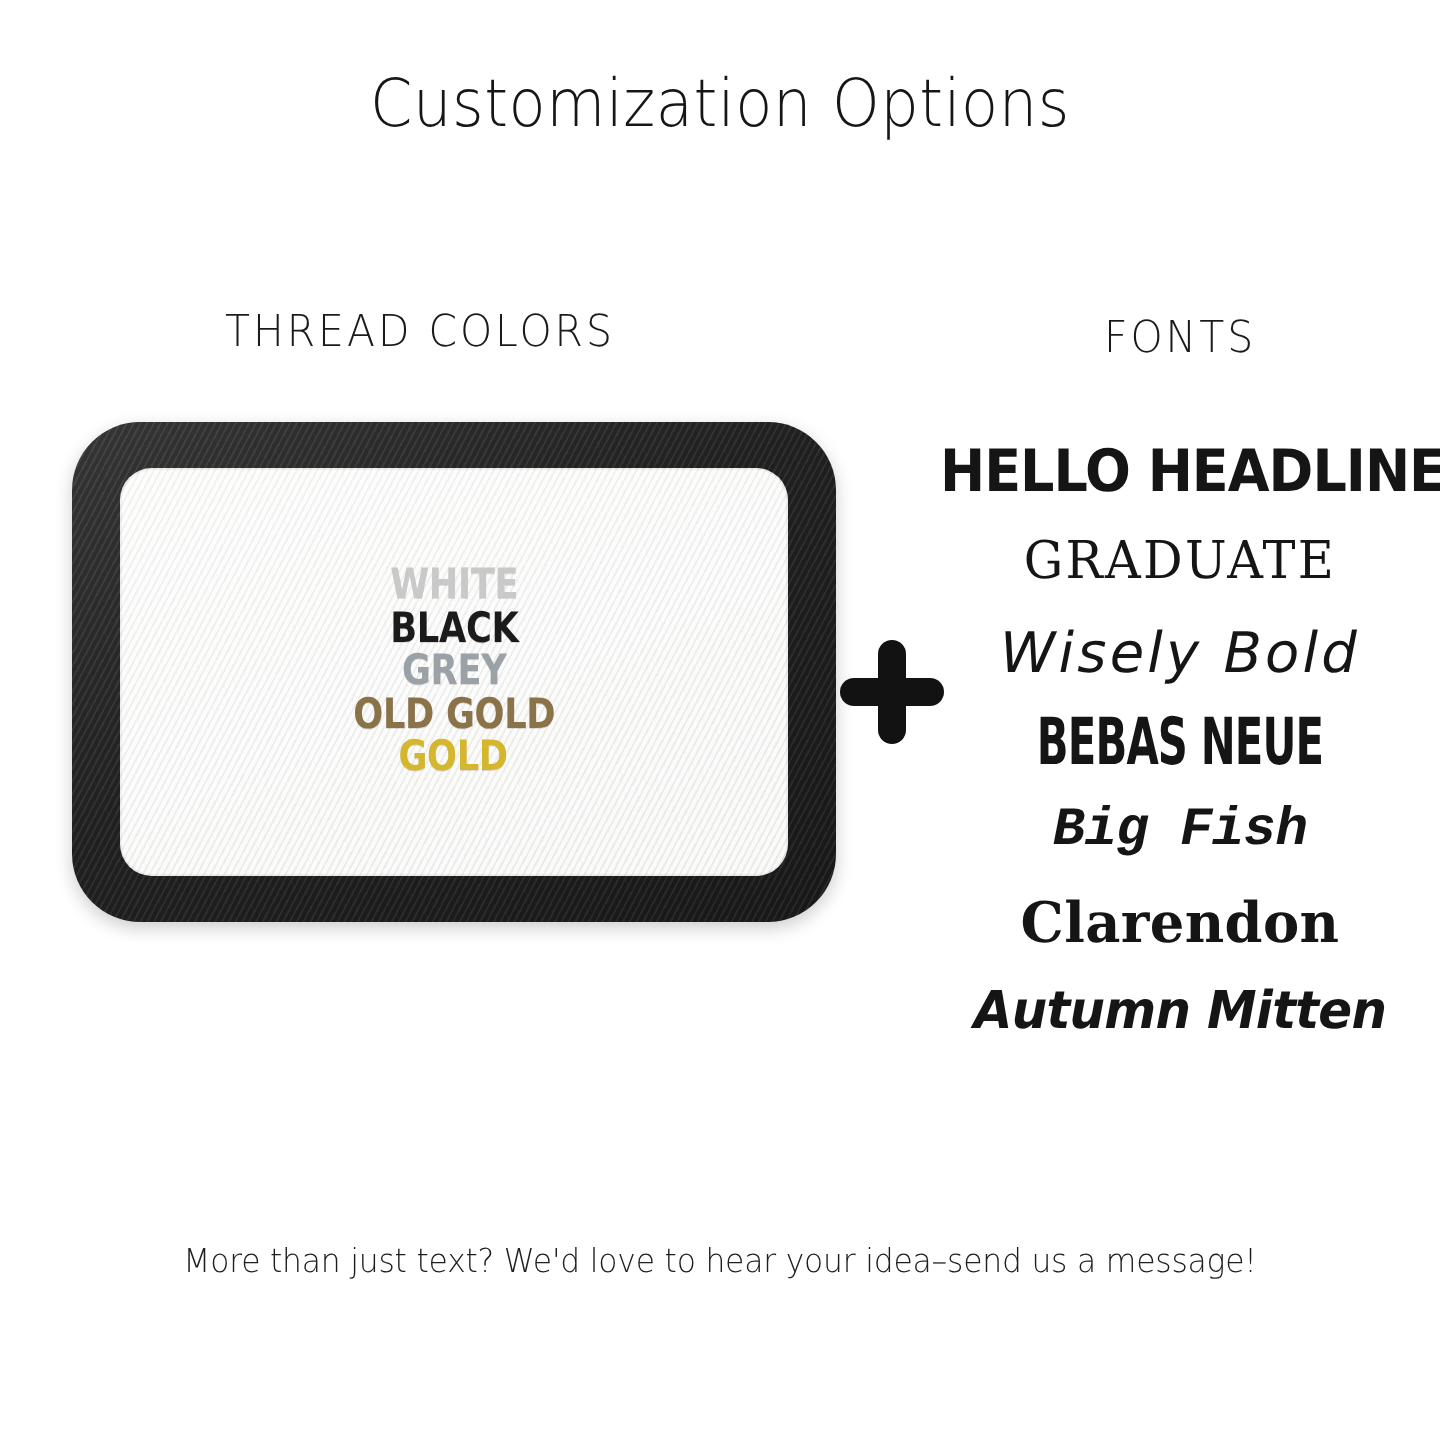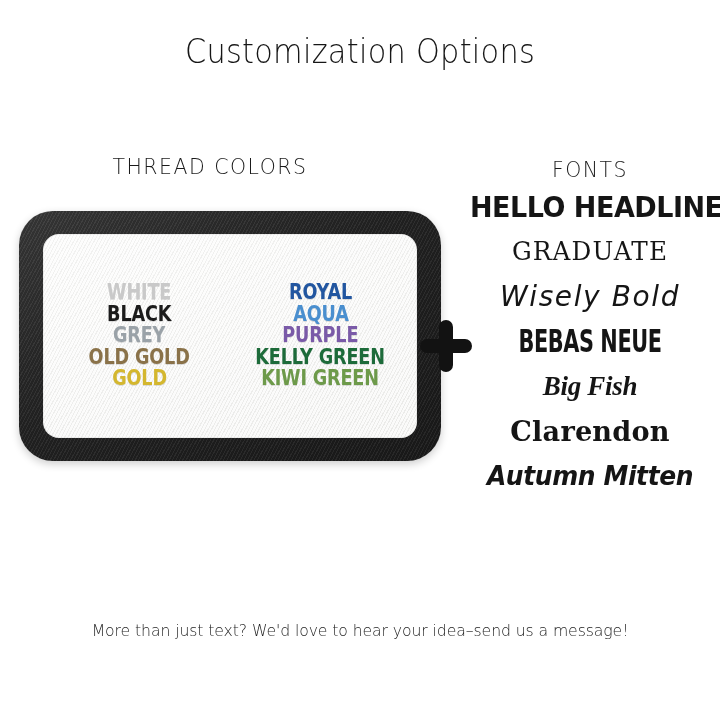--- a/index.html
+++ b/index.html
@@ -49,23 +49,23 @@
   }
   #fonts-head {
     top: 157px;
     left: 470px;
     width: 240px;
   }
 
   
   .patch {
     position: absolute;
-    left: 19px;
+    left: 36px;
     top: 211px;
-    width: 422px;
+    width: 382px;
     height: 250px;
     border-radius: 34px;
     background:
       repeating-linear-gradient(118deg,
         rgba(255,255,255,0.055) 0px,
         rgba(255,255,255,0.055) 1px,
         rgba(0,0,0,0.09) 1px,
         rgba(0,0,0,0.09) 3px),
       linear-gradient(150deg, #3a3a3a 0%, #232323 45%, #1a1a1a 100%);
     box-shadow: 0 3px 9px rgba(0,0,0,0.20);
@@ -126,21 +126,21 @@
     left: 2px;  top: 21px;  width: 52px;  height: 14px;
   }
   .plus-wrap .bar.v {
     left: 21px; top: 2px;   width: 14px;  height: 52px;
   }
 
   
   .fonts-list {
     position: absolute;
     left: 470px;
-    top: 184px;
+    top: 214px;
     width: 240px;
   }
   .font-sample {
     text-align: center;
     color: #151515;
     white-space: nowrap;
     height: 45px;
     line-height: 45px;
   }
   .fs-hello-headline {
@@ -163,21 +163,21 @@
     letter-spacing: 1.6px;
   }
   .fs-bebas-neue {
     font-family: "DejaVu Sans", sans-serif;
     font-weight: bold;
     font-size: 29px;
     letter-spacing: -0.6px;
     transform: scaleX(0.72) scaleY(1.12);
   }
   .fs-big-fish {
-    font-family: Liberation Serif, serif;
+    font-family: Liberation Mono, monospace;
     font-weight: bold;
     font-style: italic;
     font-size: 27px;
     letter-spacing: -0.3px;
   }
   .fs-clarendon {
     font-family: "DejaVu Serif", serif;
     font-weight: bold;
     font-size: 28px;
     letter-spacing: 0.2px;
@@ -217,27 +217,20 @@
 
 <div class="patch">
   <div class="patch-inner" id="patch-inner">
       <div class="color-col">
         <div class="color-word" style="color: rgb(201, 201, 201);">WHITE</div>
         <div class="color-word" style="color: rgb(27, 27, 27);">BLACK</div>
         <div class="color-word" style="color: rgb(154, 162, 168);">GREY</div>
         <div class="color-word" style="color: rgb(138, 114, 73);">OLD GOLD</div>
         <div class="color-word" style="color: rgb(212, 183, 46);">GOLD</div>
       </div>
-      <div class="color-col">
-        <div class="color-word" style="color: rgb(34, 86, 160);">ROYAL</div>
-        <div class="color-word" style="color: rgb(74, 143, 207);">AQUA</div>
-        <div class="color-word" style="color: rgb(122, 90, 168);">PURPLE</div>
-        <div class="color-word" style="color: rgb(29, 107, 58);">KELLY GREEN</div>
-        <div class="color-word" style="color: rgb(109, 154, 74);">KIWI GREEN</div>
-      </div>
     </div>
 </div>
 
 <div class="plus-wrap">
   <div class="bar h"></div>
   <div class="bar v"></div>
 </div>
 
 <div class="fonts-list" id="fonts-list">
     <div class="font-sample fs-hello-headline">HELLO HEADLINE</div>

